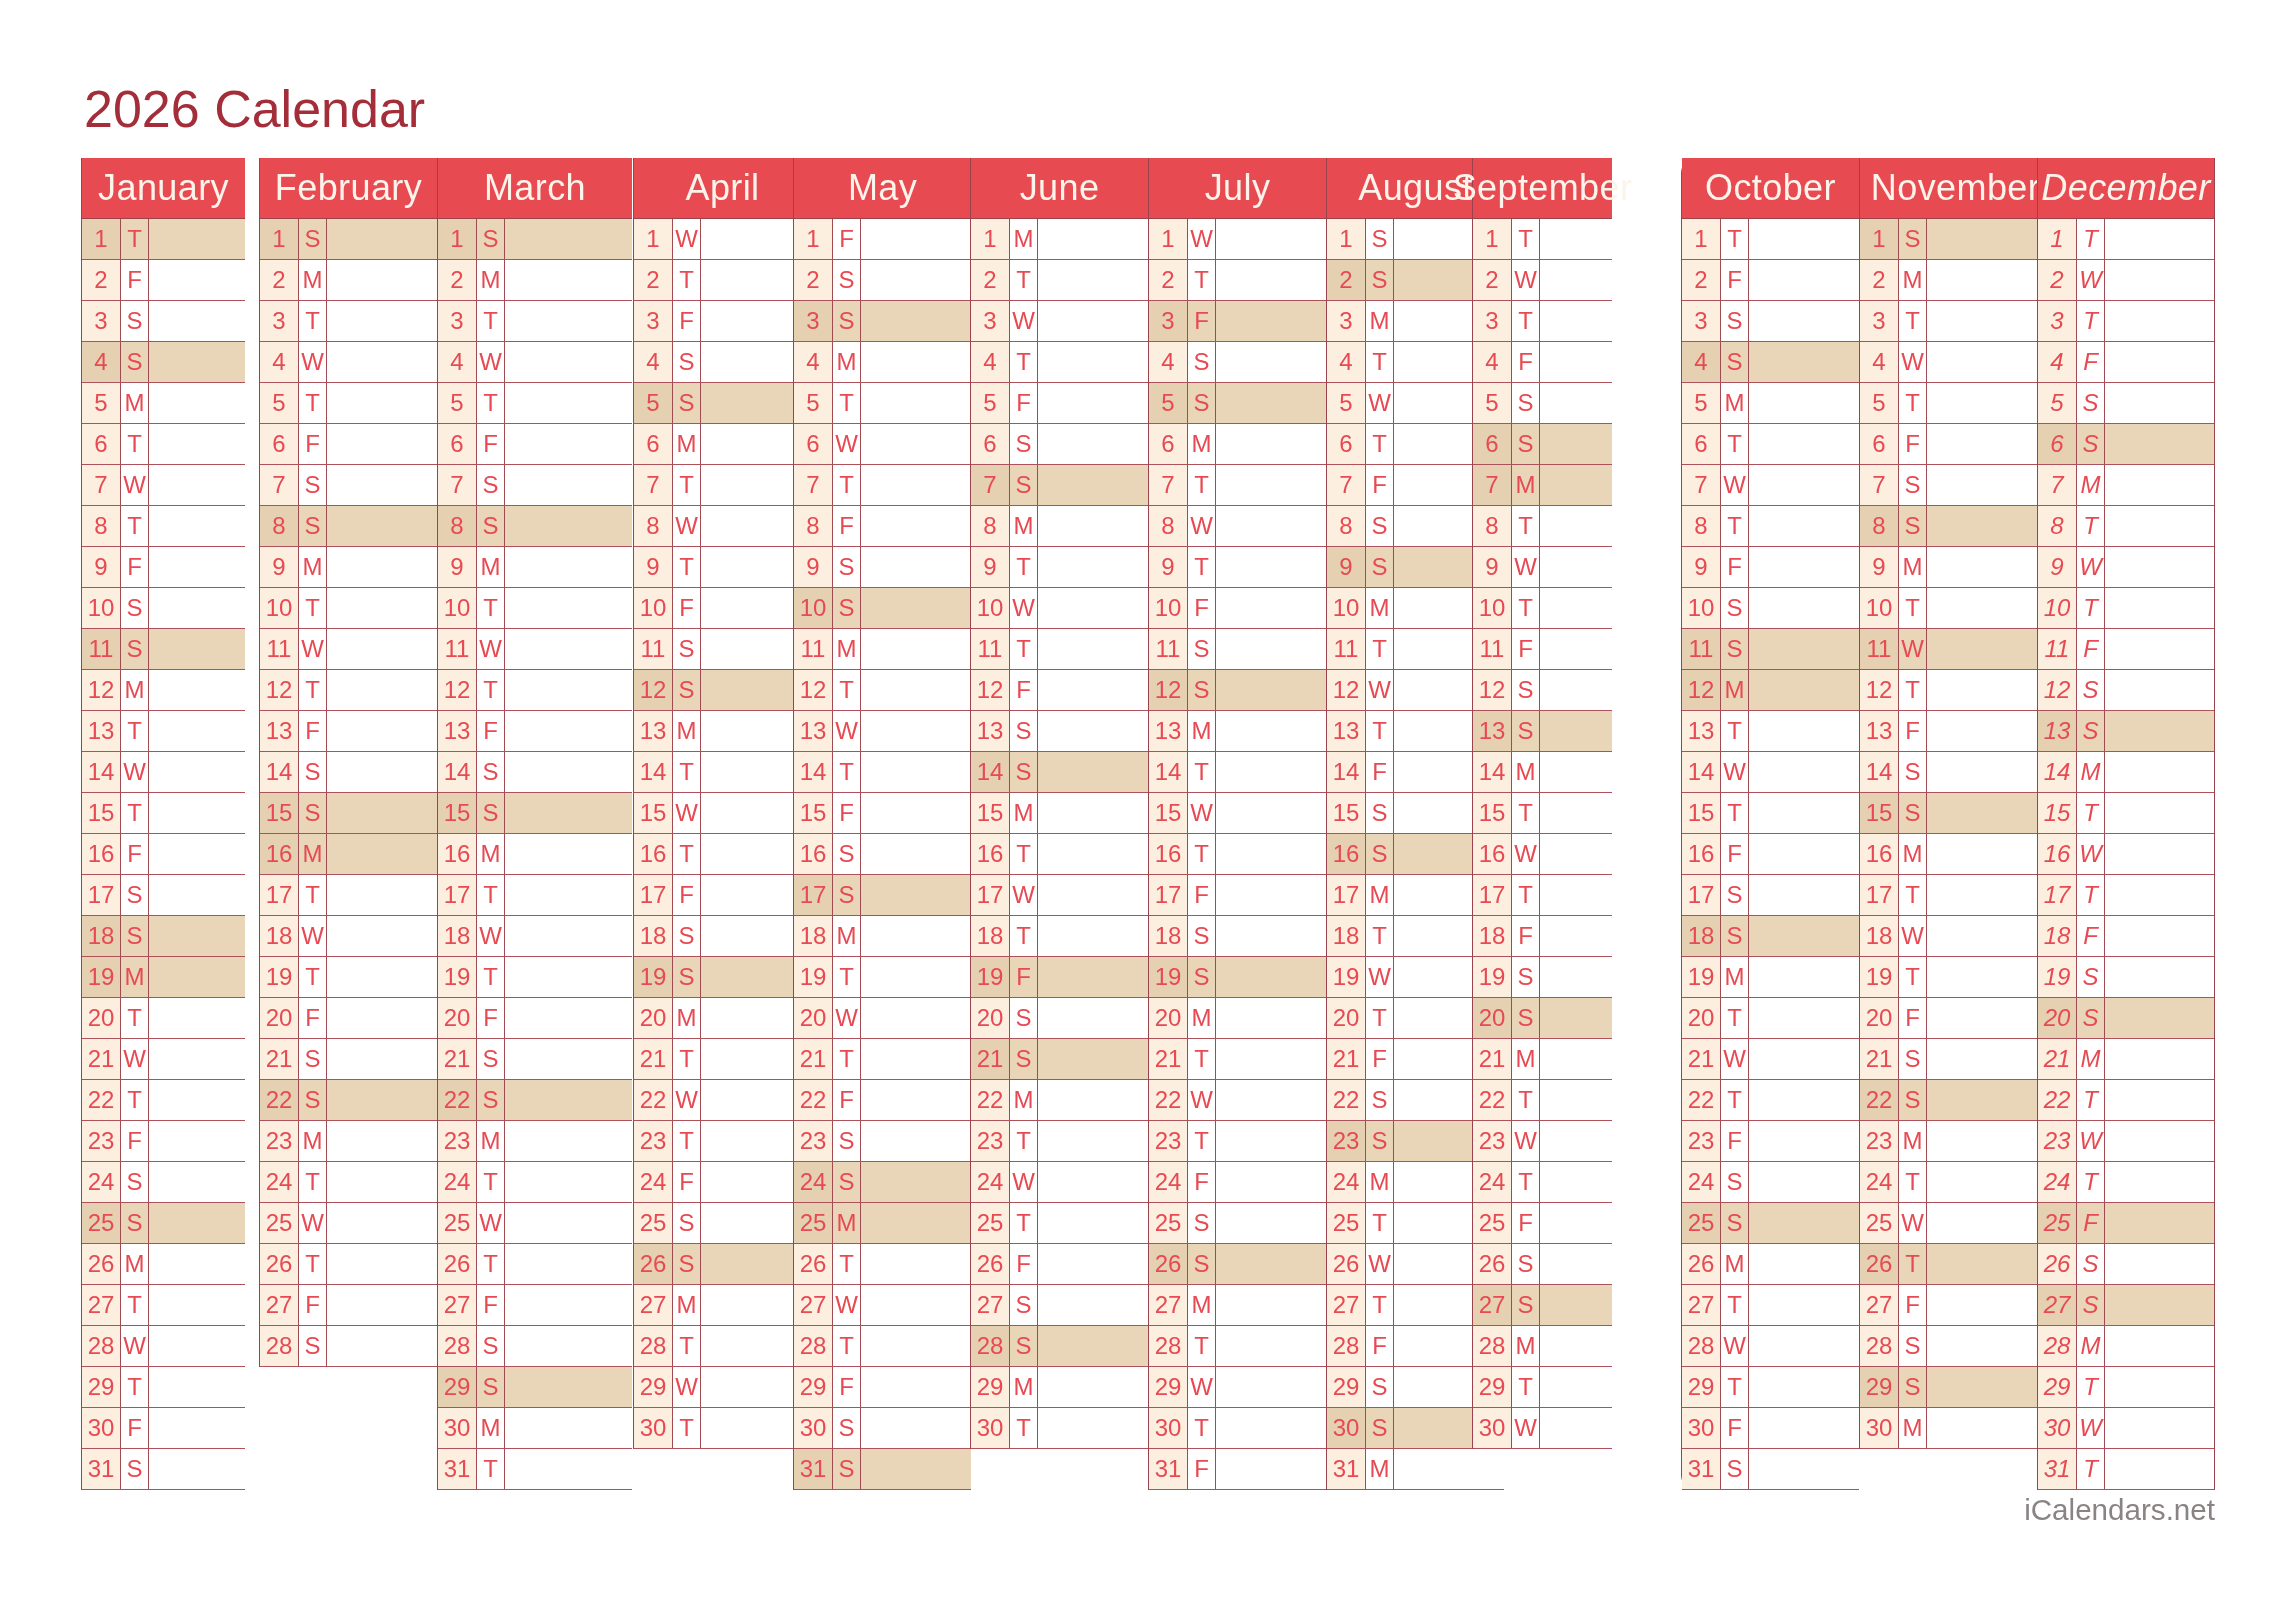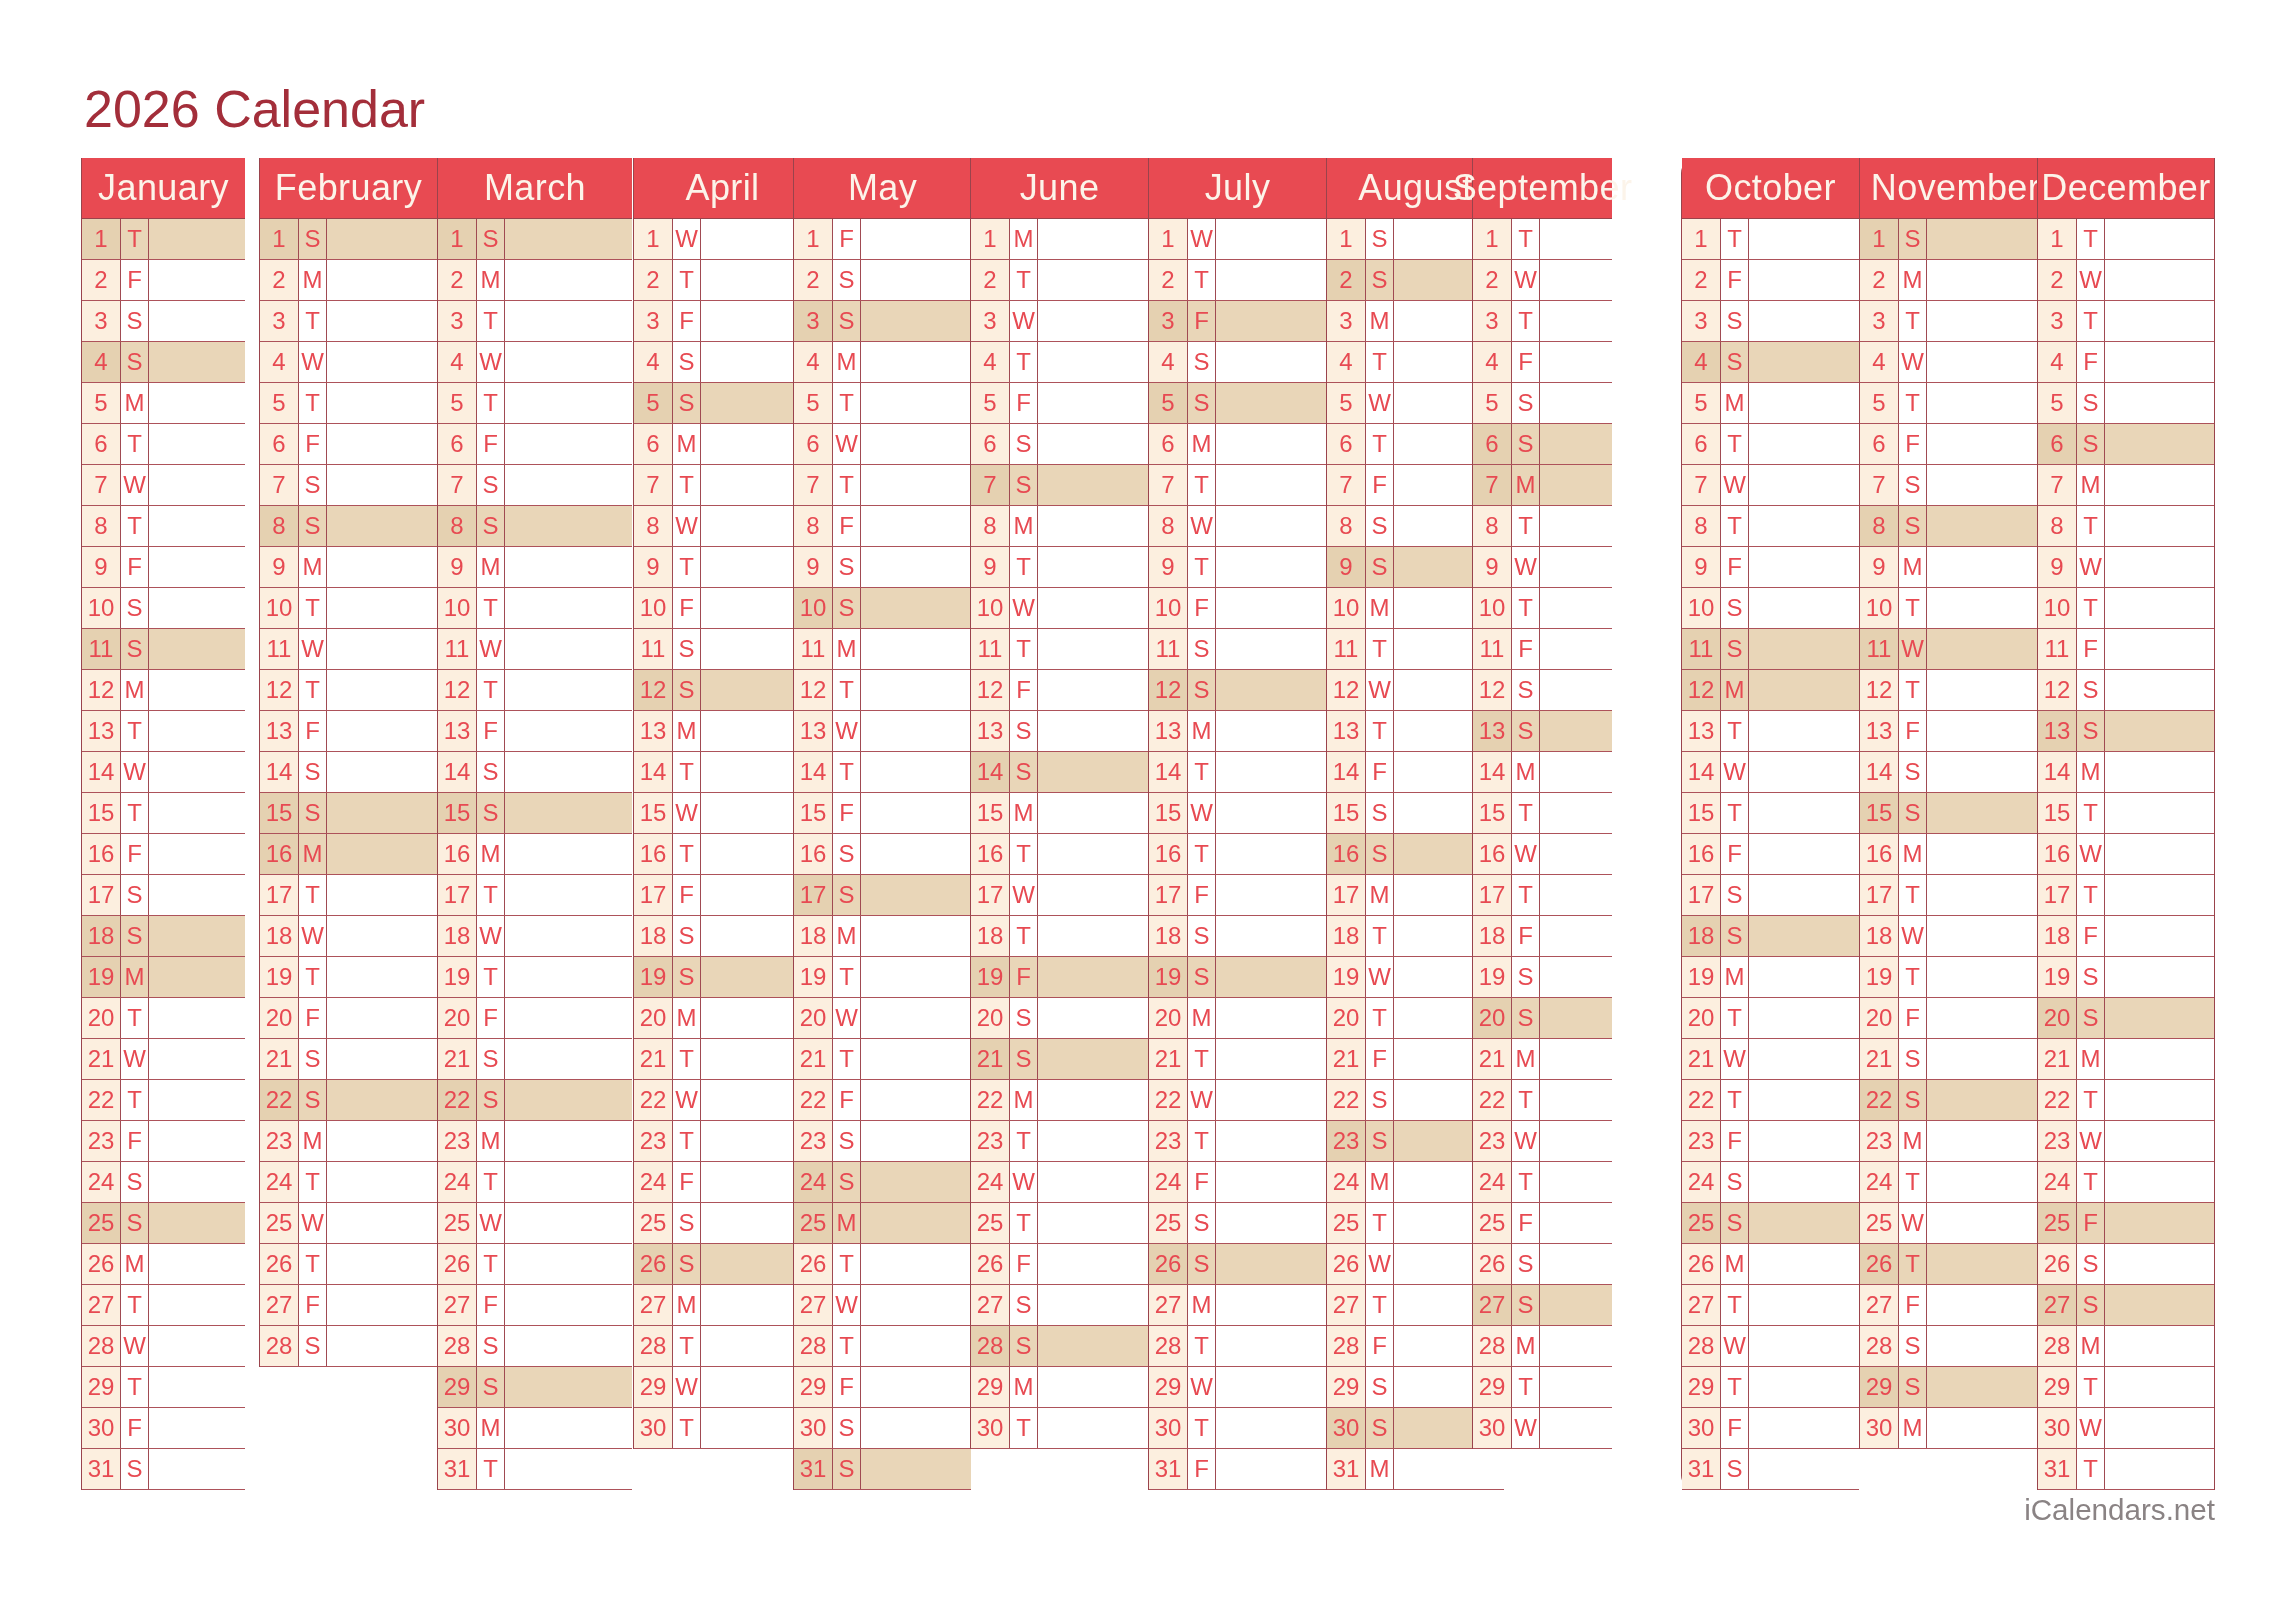--- a/index.html
+++ b/index.html
@@ -27,21 +27,21 @@
     color:var(--title-color);
     white-space:nowrap;
   }
   #calendar{position:absolute;left:0;top:0;width:2293px;height:1620px;}
   .month{
     position:absolute;top:158px;
     box-sizing:border-box;
     border-left:1.8px solid var(--sep-line);
     background:transparent;
   }
-  .month.last{border-right:1.8px solid var(--sep-line);}
+  .month.last{border-right:1.8px solid var(--sep-line);font-style:italic;}
   .month-header{
     height:61px;box-sizing:border-box;
     background:var(--header-bg);
     color:var(--header-text);
     font-size:36px;font-weight:400;
     display:flex;align-items:center;justify-content:center;
     border-bottom:0.9px solid var(--sep-line);
     letter-spacing:0.4px;
   }
   .day-row{

